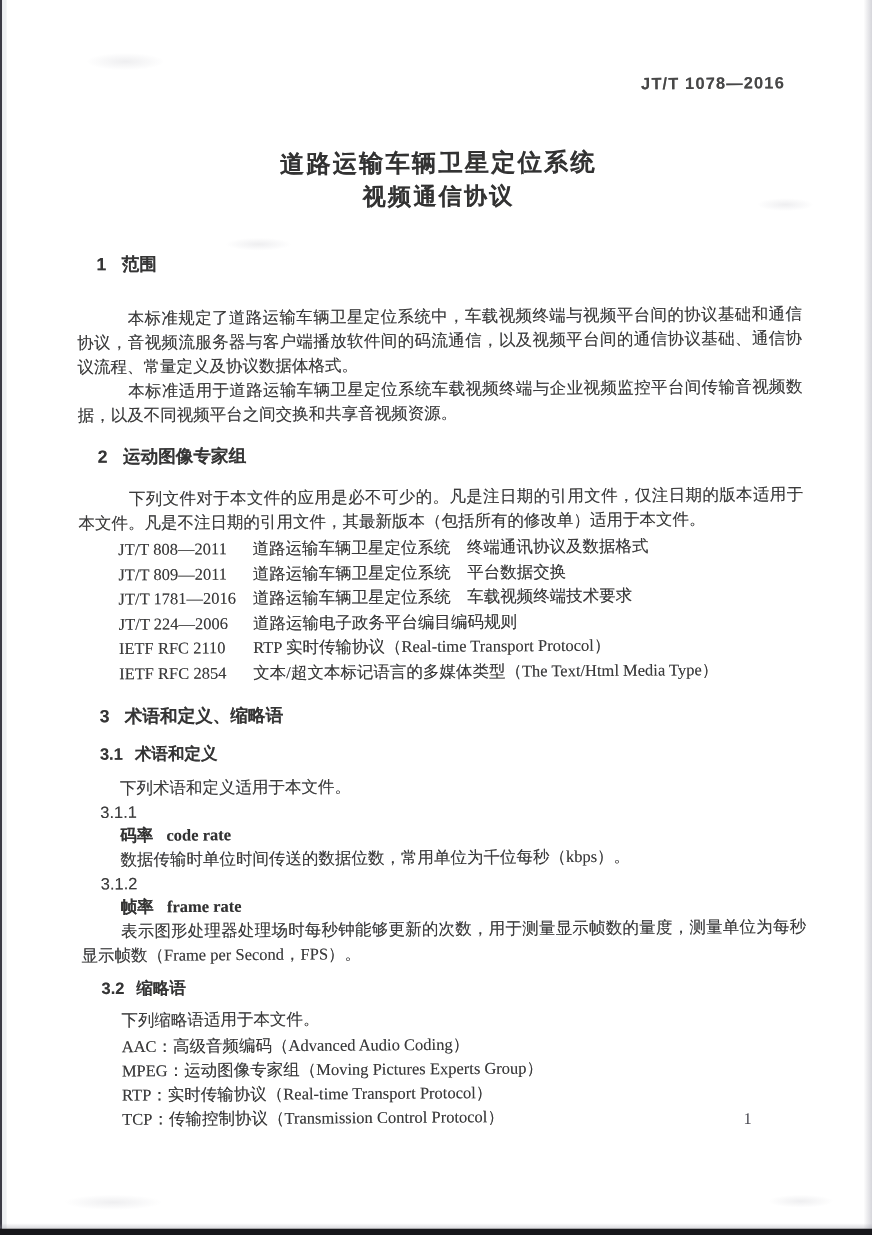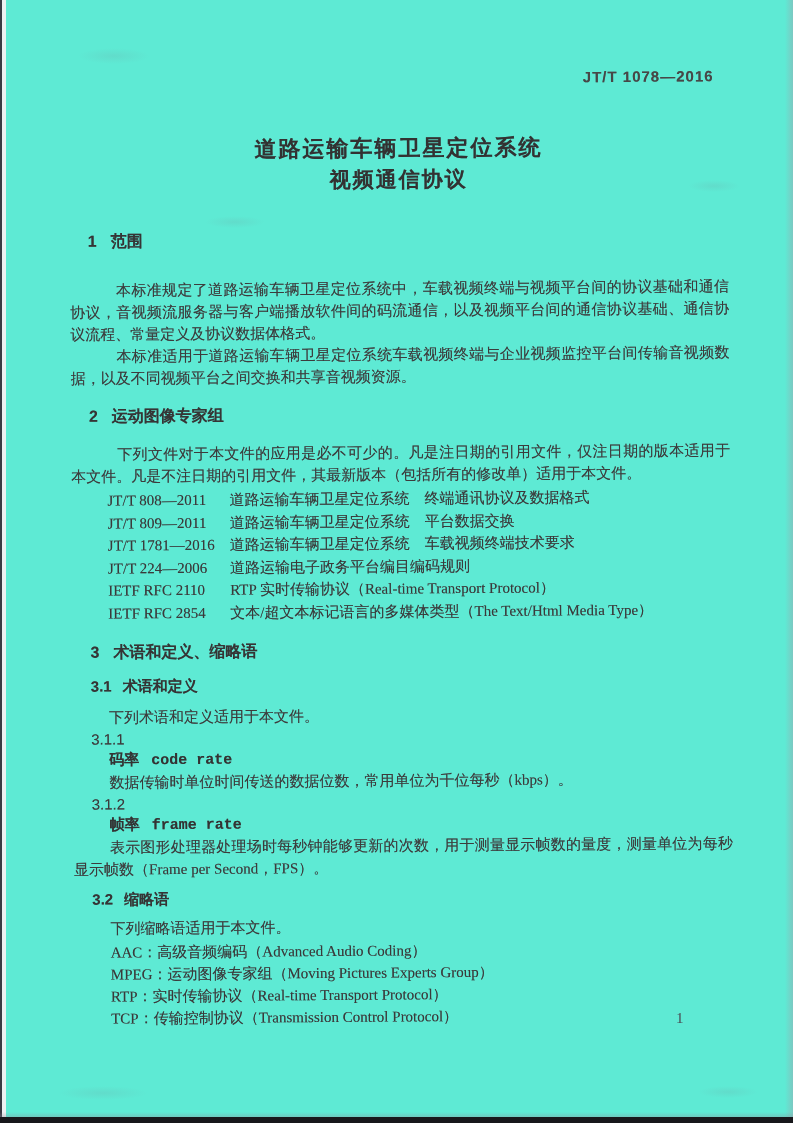--- a/index.html
+++ b/index.html
@@ -4,21 +4,21 @@
 <style>
   html,body { margin:0; padding:0; }
   body {
     width:793px; height:1123px;
     background:#e9e9eb;
     font-family:"Liberation Serif", serif;
   }
   .page {
     position:relative;
     width:793px; height:1123px;
-    background:#5eead4;
+    background:#ffffff;
     overflow:hidden;
     color:#3a3a3a;
   }
   
   .edge-left-dark  { position:absolute; left:0; top:0; width:2px; height:100%; background:#3a3a44; z-index:5; }
   .edge-left-light { position:absolute; left:2px; top:0; width:4px; height:100%; background:#eef0f2; z-index:5; }
   .edge-right      { position:absolute; right:0; top:0; width:8px; height:100%;
                      background:linear-gradient(to right, rgba(170,170,182,0), rgba(160,160,172,0.45)); z-index:5; }
   .edge-bottom       { position:absolute; left:0; bottom:0; width:100%; height:6px; background:#17171b; z-index:6; }
   .edge-bottom-shade { position:absolute; left:0; bottom:6px; width:100%; height:5px;
@@ -72,22 +72,22 @@
   #p-s31-intro { margin-top:11px; }
   #p-s32-intro { margin-top:9px; }
 
   .ref-list { margin:2px 0 0 36px; }
   .ref-row { font-size:15px; line-height:22.5px; white-space:nowrap; }
   .ref-code { display:inline-block; min-width:122px; }
 
   .term-block { font-size:15px; }
   .term-num   { margin-left:18px; line-height:21px; font-family:"Liberation Sans", sans-serif; color:#3c3c3c; }
   .term-title { margin-left:36px; line-height:21px; }
-  .term-zh { font-family:Liberation Mono, monospace; font-weight:700; color:#333; }
-  .term-en { font-family:Liberation Mono, monospace; font-weight:700; margin-left:12px; color:#333; }
+  .term-zh { font-family:Liberation Sans, sans-serif; font-weight:700; color:#333; }
+  .term-en { font-family:Liberation Serif, serif; font-weight:700; margin-left:12px; color:#333; }
   .term-def { margin:0; line-height:21px; }
 
   .abbr-list { margin:2px 0 0 36px; }
   .abbr-row { font-size:15px; line-height:22px; }
 
   .page-number {
     position:absolute; left:676px; top:1010px;
     font-size:15px; color:#4a4a52; z-index:3;
     font-family:"Liberation Serif", serif;
   }

